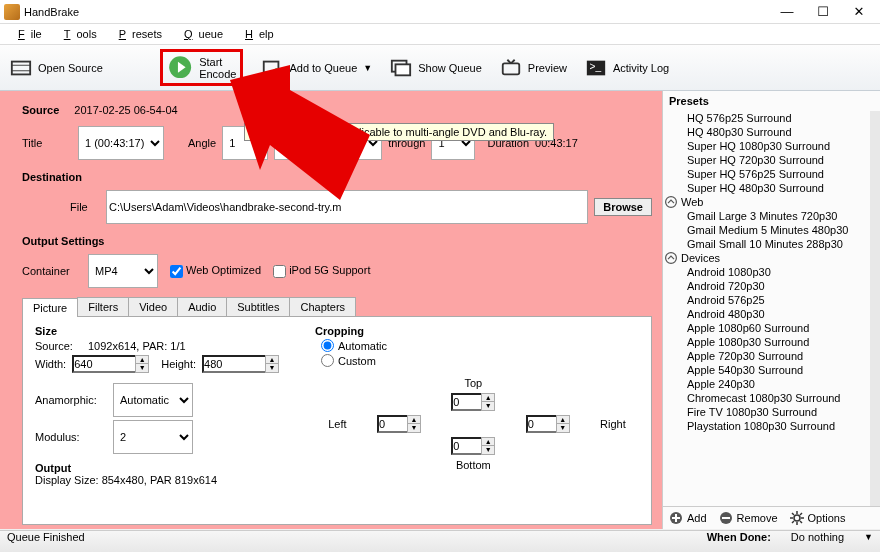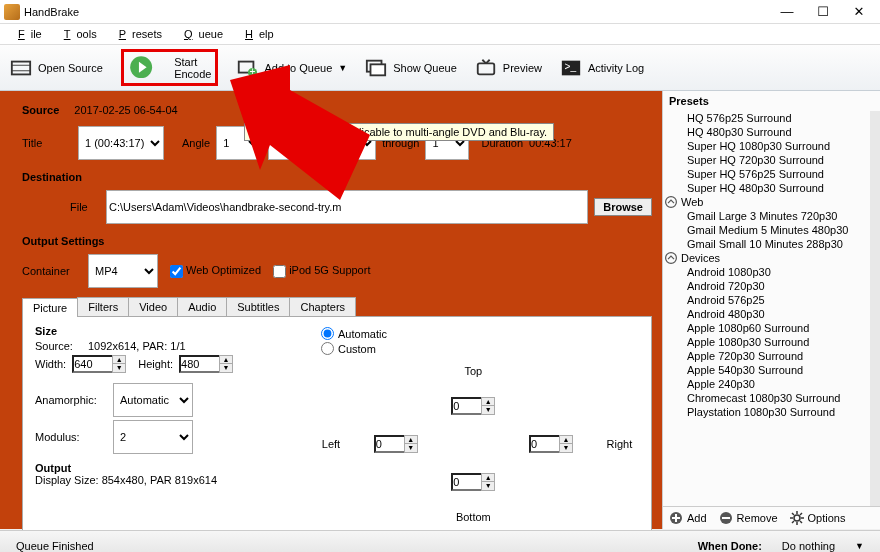--- a/index.html
+++ b/index.html
@@ -7,44 +7,44 @@
 .titlebar { display: flex; align-items: center; height: 24px; background: #fff; border-bottom: 1px solid #ddd; padding: 0 4px; }
 .titlebar .logo { width: 16px; height: 16px; background: linear-gradient(135deg,#e8a23c,#b56d1a); border-radius:2px; margin-right:4px;}
 .titlebar .win-btns { margin-left:auto; display:flex; gap:18px; padding-right:8px;}
 .win-btn { width:18px; text-align:center; font-size:13px; cursor:pointer;}
 .menubar { display:flex; gap:4px; padding:2px 6px; background:#fff; border-bottom:1px solid #ddd;}
 .menubar span { padding:2px 6px; cursor:pointer;}
 .menubar span span.u{text-decoration:underline;}
 .toolbar { display:flex; align-items:center; gap:18px; background:linear-gradient(#fdfdfd,#eef1f4); border-bottom:1px solid #c7cfd6; padding:6px 10px; height:46px;}
 .tbtn { display:flex; align-items:center; gap:6px; cursor:pointer;}
 .tbtn svg,.tbtn .ico{width:22px;height:22px;}
-.highlight-box{border:3px solid #e60000; padding:2px 4px; display:flex; align-items:center; gap:20px;}
+.highlight-box{border:3px solid #e60000; padding:2px 4px; display:flex; align-items:center; gap:6px;margin-left:39px;}
 .content { display:flex; height:calc(552px - 24px - 22px - 46px - 22px);}
-.left { flex:1; padding:6px 10px 4px 22px; background:#c2410c; display:flex; flex-direction:column;}
+.left { flex:1; padding:6px 10px 4px 22px; background:#fca5a5; display:flex; flex-direction:column;}
 .right { width:218px; border-left:1px solid #ccc; background:#fbfbfb; display:flex; flex-direction:column;}
 .sec-title{font-weight:bold; margin:4px 0;}
 .row{display:flex; align-items:center; gap:6px; margin:3px 0;}
 .lbl{min-width:50px;}
 select,input[type=text]{border:1px solid #aaa; background:#fff; height:34px; padding:0 2px; font-size:11px;}
 select{cursor:pointer;}
-.num{width:40px; text-align:left;}
+.num{width:63px; text-align:left;}
 .spin{display:inline-flex;flex-direction:column;border:1px solid #aaa;}
 .spin div{width:12px;height:8px;font-size:7px;text-align:center;line-height:7px;background:#eee;cursor:pointer;}
 .spin div:first-child{border-bottom:1px solid #aaa;}
 .spin-wrap{display:inline-flex;align-items:center;gap:0;}
 .spin-wrap input{border-right:none;height:18px;}
 .tabs{display:flex;border-bottom:1px solid #aaa; margin-top:6px;}
 .tab{padding:3px 10px;border:1px solid #aaa;border-bottom:none;background:#eee;cursor:pointer; margin-right:-1px;}
 .tab.active{background:#fff;position:relative;top:1px;}
 .tabbody{background:#fff;border:1px solid #aaa;border-top:none; flex:1; padding:8px 12px; display:flex; gap:30px;}
 .col1{flex:0 0 250px;}
 .col2{flex:1;}
 .radio-row{display:flex;align-items:center;gap:4px;margin:2px 0 2px 6px;}
-.crop-grid{display:grid;grid-template-columns:auto auto auto auto auto;grid-template-rows:auto auto auto auto auto;justify-items:center;align-items:center;gap:20px;margin-top:10px;}
-.statusbar{position:absolute;bottom:0;left:0;right:0;height:22px;background:linear-gradient(#f6f6f6,#e8e8e8);border-top:1px solid #ccc;display:flex;align-items:flex-end;padding:0 16px;}
+.crop-grid{display:grid;grid-template-columns:auto auto auto auto auto;grid-template-rows:auto auto auto auto auto;justify-items:center;align-items:center;gap:4px;margin-top:10px;}
+.statusbar{position:absolute;bottom:0;left:0;right:0;height:22px;background:linear-gradient(#f6f6f6,#e8e8e8);border-top:1px solid #ccc;display:flex;align-items:flex-start;padding:0 7px;}
 .statusbar .r{margin-left:auto;display:flex;align-items:center;gap:20px;}
 .preset-head{font-weight:bold;padding:4px 6px;}
 .preset-list{flex:1;overflow:hidden;padding-left:16px; border-right: 10px solid #e8e8e8;}
 .preset-item{padding:1px 8px;cursor:pointer;white-space:nowrap;}
 .preset-cat{display:flex;align-items:center;gap:4px;margin-left:-14px;padding:1px 0;}
 .preset-cat .chev{width:12px;height:12px;}
 .preset-bot{border-top:1px solid #ccc;padding:4px 6px;display:flex;gap:12px;align-items:center;}
 .preset-bot .btn{display:flex;align-items:center;gap:4px;cursor:pointer;}
 .browse{border:1px solid #888;background:#eee;padding:2px 8px;cursor:pointer;font-weight:bold;}
 .tooltip{position:absolute;background:#ffffe1;border:1px solid #888;padding:2px 6px;white-space:nowrap;z-index:5;}
@@ -120,21 +120,21 @@
     <span>Activity Log</span>
   </div>
 </div>
 
 <div class="content">
   <div class="left">
     <div class="row"><span class="sec-title">Source</span>&nbsp;<span>2017-02-25 06-54-04</span></div>
     <div class="row">
       <span class="lbl">Title</span>
       <select style="width:86px;"><option>1 (00:43:17)</option></select>
-      <span style="margin-left:12px;">Angle</span>
+      <span style="margin-left:18px;">Angle</span>
       <select style="width:46px;"><option>1</option></select>
       <select style="width:58px;"><option></option></select>
       <select style="width:44px;"><option>1</option></select>
       <span>through</span>
       <select style="width:44px;"><option>1</option></select>
       <span style="margin-left:6px;">Duration</span>
       <span>00:43:17</span>
     </div>
 
     <div class="sec-title" style="margin-top:8px;">Destination</div>
@@ -187,20 +187,21 @@
           <select style="width:80px;"><option>Automatic</option></select>
         </div>
         <div class="row">
           <span style="min-width:72px;">Modulus:</span>
           <select style="width:80px;"><option>2</option></select>
         </div>
         <div style="font-weight:bold;margin-top:8px;">Output</div>
         <div>Display Size: 854x480,  PAR 819x614</div>
       </div>
       <div class="col2">
+        <div style="font-weight:bold;">Cropping</div>
         <div class="radio-row">
             <input type="radio" name="crop" checked="" style="">
             <span>Automatic</span>
           </div>
         <div class="radio-row">
             <input type="radio" name="crop" style="">
             <span>Custom</span>
           </div>
         <div class="crop-grid">
           <span></span>
@@ -286,20 +287,21 @@
       <div class="preset-item">Android 1080p30</div>
       <div class="preset-item">Android 720p30</div>
       <div class="preset-item">Android 576p25</div>
       <div class="preset-item">Android 480p30</div>
       <div class="preset-item">Apple 1080p60 Surround</div>
       <div class="preset-item">Apple 1080p30 Surround</div>
       <div class="preset-item">Apple 720p30 Surround</div>
       <div class="preset-item">Apple 540p30 Surround</div>
       <div class="preset-item">Apple 240p30</div>
       <div class="preset-item">Chromecast 1080p30 Surround</div>
+      <div class="preset-item">Fire TV 1080p30 Surround</div>
       <div class="preset-item">Playstation 1080p30 Surround</div>
     </div>
     <div class="preset-bot">
       <div class="btn">
           <svg width="14" height="14">
             <circle cx="7" cy="7" r="6" fill="#555"></circle>
             <line x1="7" y1="3" x2="7" y2="11" stroke="#fff" stroke-width="2"></line>
             <line x1="3" y1="7" x2="11" y2="7" stroke="#fff" stroke-width="2"></line>
           </svg>
           <span>Add</span>

